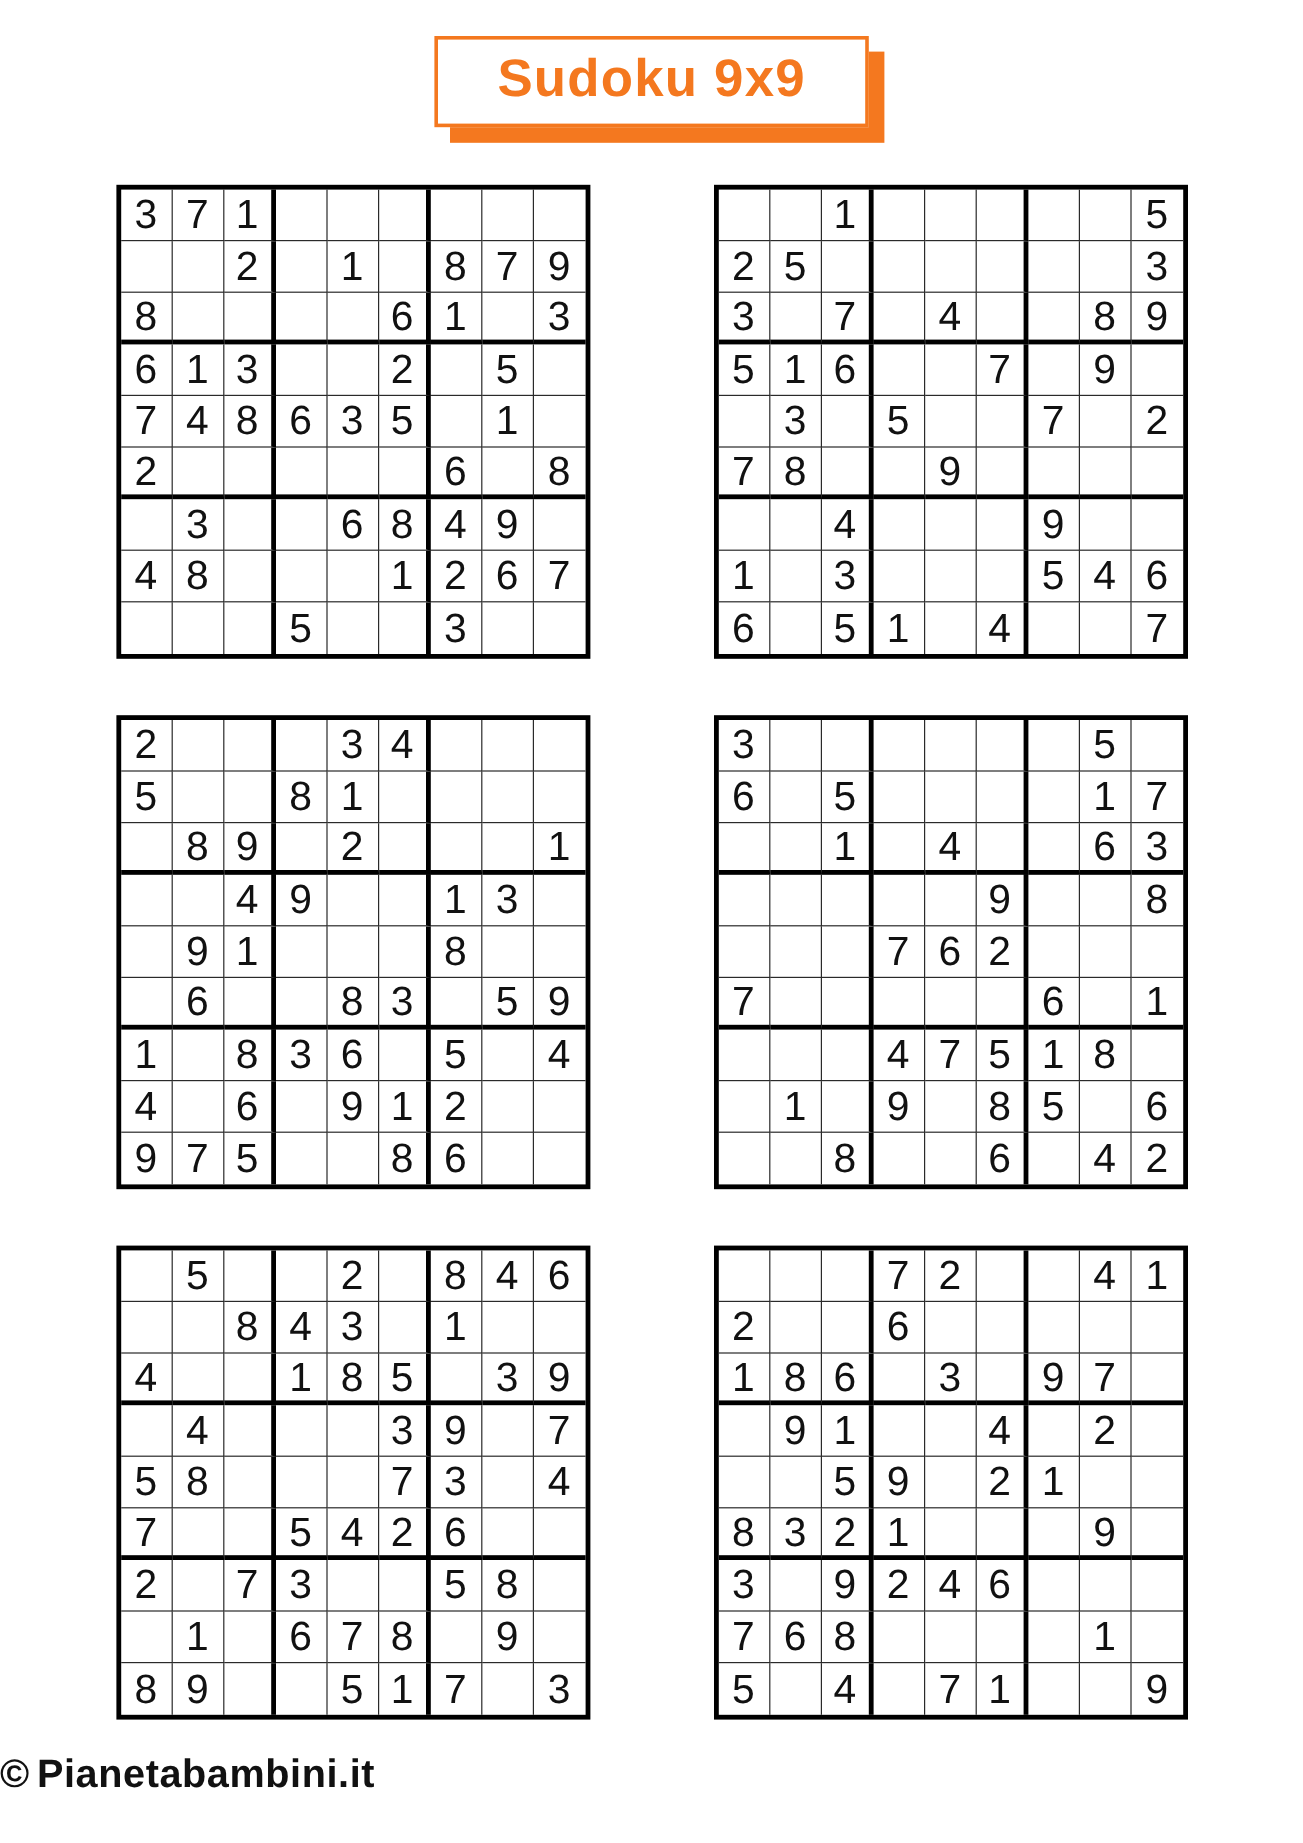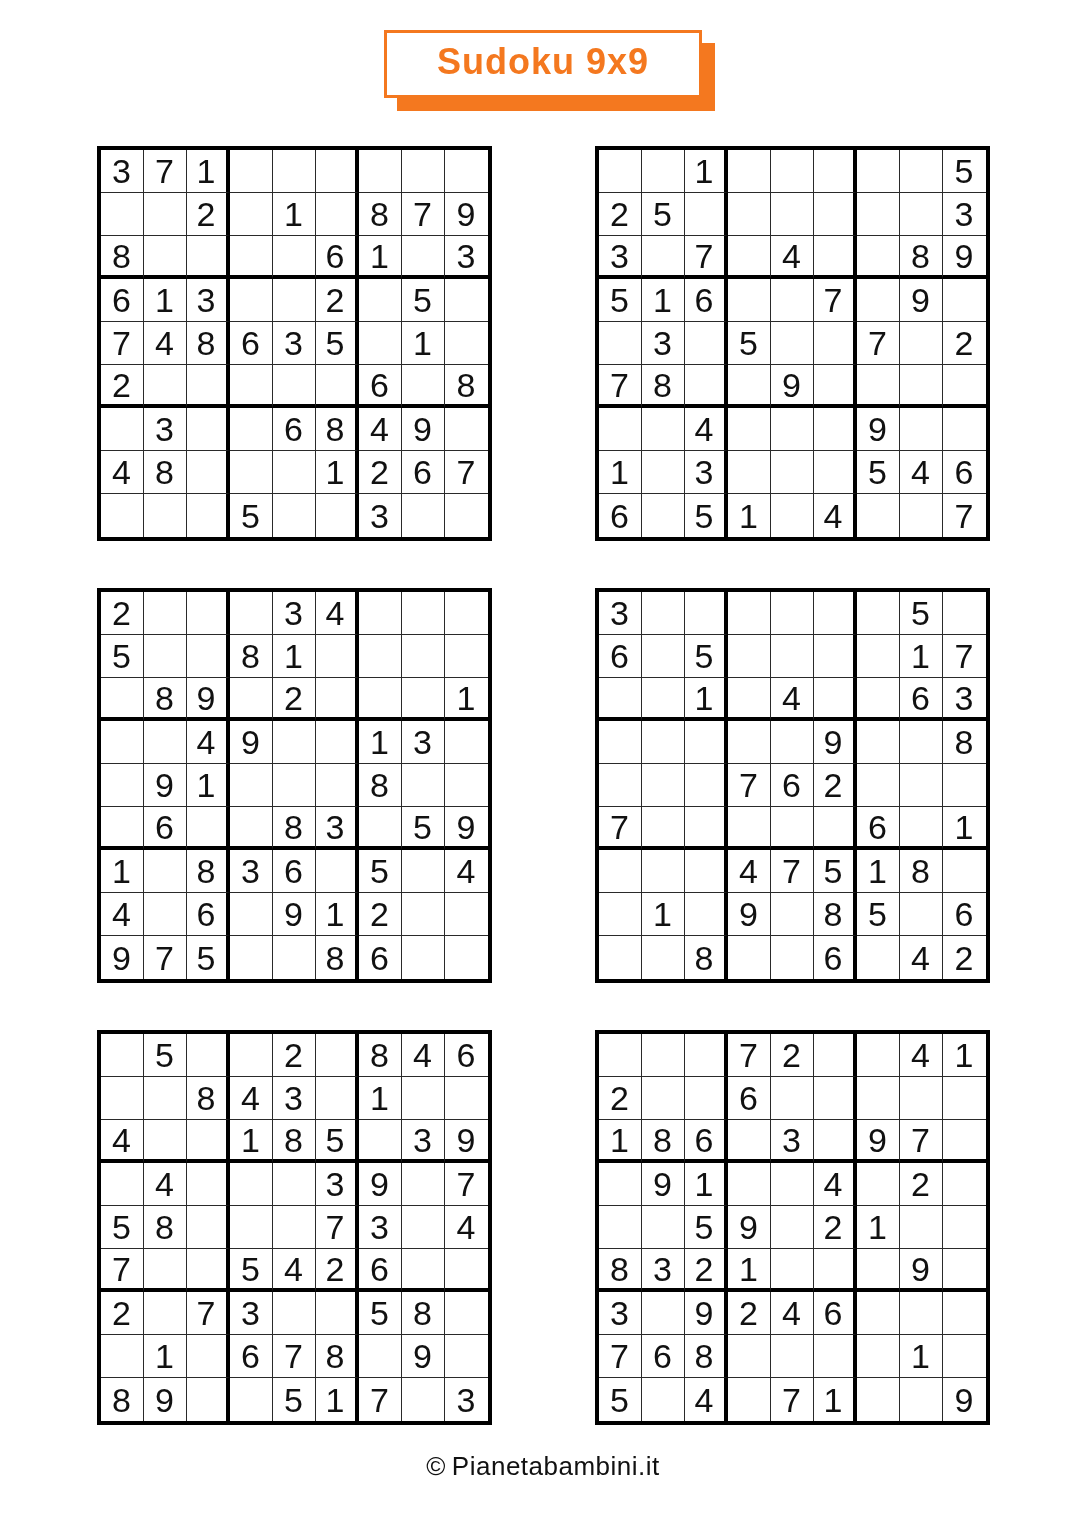--- a/index.html
+++ b/index.html
@@ -27,21 +27,21 @@
     padding-top: 30px;
   }
   .title-box {
     background: #ffffff;
     border: 3px solid var(--accent);
     box-shadow: 13px 13px 0 var(--accent);
     padding: 8px 50px 12px 50px;
   }
   .title-box h1 {
     margin: 0;
-    font-size: 36px;
+    font-size: 44px;
     font-weight: bold;
     letter-spacing: 1px;
     color: var(--accent);
     font-family: "Liberation Sans", sans-serif;
   }
   .grids {
     display: grid;
     grid-template-columns: 395px 395px;
     column-gap: 103px;
     row-gap: 47px;
@@ -66,24 +66,24 @@
     font-size: 34px;
     color: var(--digit);
     line-height: 1;
   }
   .cell.br { border-right: 4px solid var(--thick-line); }
   .cell.bb { border-bottom: 4px solid var(--thick-line); }
   .cell:nth-child(9n) { border-right: none; }
   .cell:nth-child(n+73) { border-bottom: none; }
   .footer {
     margin-top: 26px;
-    text-align: center;
-    font-size: 26px;
+    font-size: 33px;
     color: #111111;
     letter-spacing: 0.5px;
+    font-weight: bold;
   }
   .footer .copy { margin-right: 6px; }
 </style>
 </head>
 <body>
 
 <div class="page">
 
   <div class="title-wrap">
     <div class="title-box">

